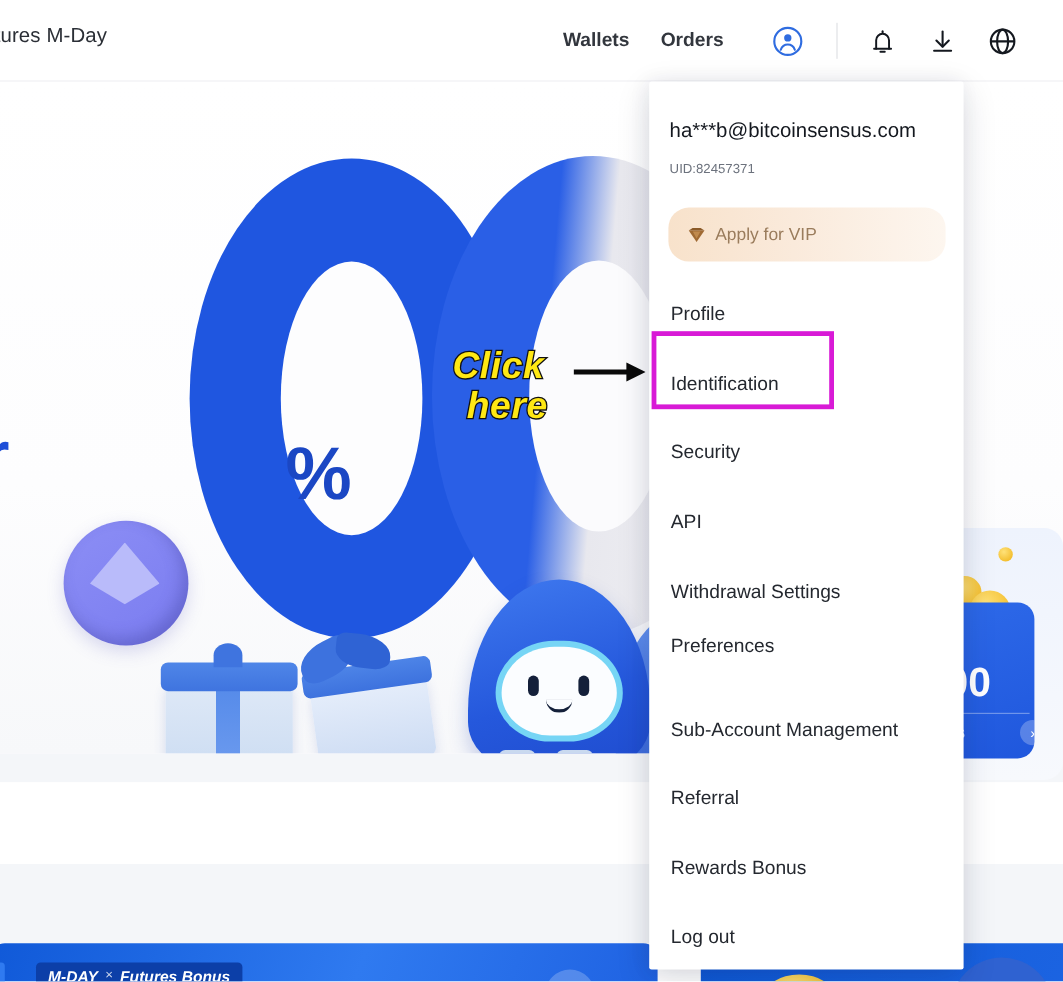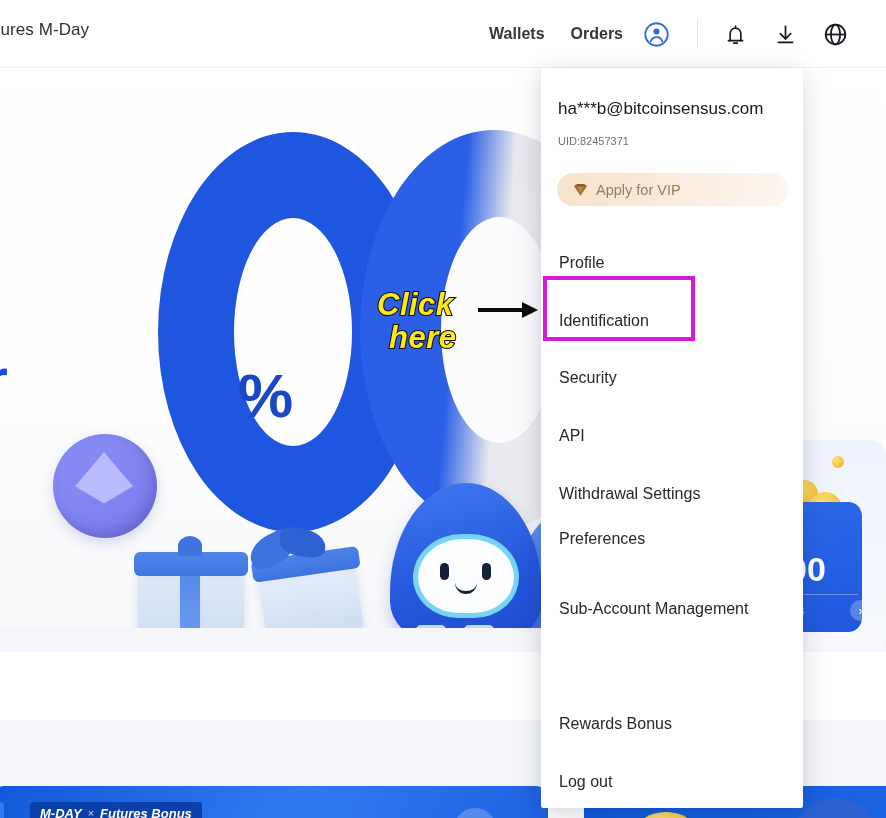--- a/index.html
+++ b/index.html
@@ -22,21 +22,21 @@
     position:absolute; left:-14px; top:20px;
     font-size:17px; color:#2b2f36; letter-spacing:.1px; white-space:nowrap;
   }
   .nav-right {
     position:absolute; right:26px; top:0; height:68px;
     display:flex; align-items:center; gap:0;
   }
   .nav-link {
     font-size:16px; color:#32363d; margin-right:26px; cursor:pointer; white-space:nowrap;font-weight:bold;
   }
-  .nav-link:last-of-type { margin-right:16px; }
+  .nav-link:last-of-type { margin-right:36px; }
   .icon-btn {
     width:34px; height:34px; display:flex; align-items:center; justify-content:center;
     cursor:pointer; margin:0 8px;
   }
   .icon-btn.first { margin-left:0; margin-right:12px; }
   .divider-v { width:1px; height:30px; background:#dfe1e5; margin:0 12px; }
 
   
   .page-bg { position:absolute; top:68px; left:0; width:886px; height:750px; background:#ffffff; }
 
@@ -235,21 +235,21 @@
     box-shadow:0 8px 28px rgba(20,30,60,.14), -2px 0 16px rgba(20,30,60,.06);
     border-radius:2px;
   }
   .dd-email {
     position:absolute; left:17px; top:31px; font-size:17px; color:#14181f; white-space:nowrap;
   }
   .dd-uid {
     position:absolute; left:17px; top:67px; font-size:11px; color:#6c727d;
   }
   .dd-vip {
-    position:absolute; left:16px; top:105px; width:231px; height:33px;
+    position:absolute; left:16px; top:105px; width:231px; height:45px;
     border-radius:17px;
     background:linear-gradient(90deg,#f8e2cb 0%,#faeadb 45%,#fdf6ef 100%);
     display:flex; align-items:center; padding-left:16px; gap:8px; cursor:pointer;
   }
   .vip-gem { width:15px; height:14px; display:block; }
   .dd-vip-label { font-size:14.5px; color:#9a7c5c; }
 
   .dd-item {
     position:absolute; left:0; width:314px; height:30px;
     display:flex; align-items:center; padding-left:18px;
@@ -403,19 +403,20 @@
       <span class="dd-vip-label">Apply for VIP</span>
     </div>
 
     <div class="dd-item" style="top:180px">Profile</div>
     <div class="dd-item" style="top:238px">Identification</div>
     <div class="dd-item" style="top:295px">Security</div>
     <div class="dd-item" style="top:353px">API</div>
     <div class="dd-item" style="top:411px">Withdrawal Settings</div>
     <div class="dd-item" style="top:456px">Preferences</div>
     <div class="dd-item" style="top:526px">Sub-Account Management</div>
+    <div class="dd-item" style="top:583px">Referral</div>
     <div class="dd-item" style="top:641px">Rewards Bonus</div>
     <div class="dd-item" style="top:699px">Log out</div>
   </div>
 
   <div class="highlight-box"></div>
 
 </div>
 
 </body></html>

